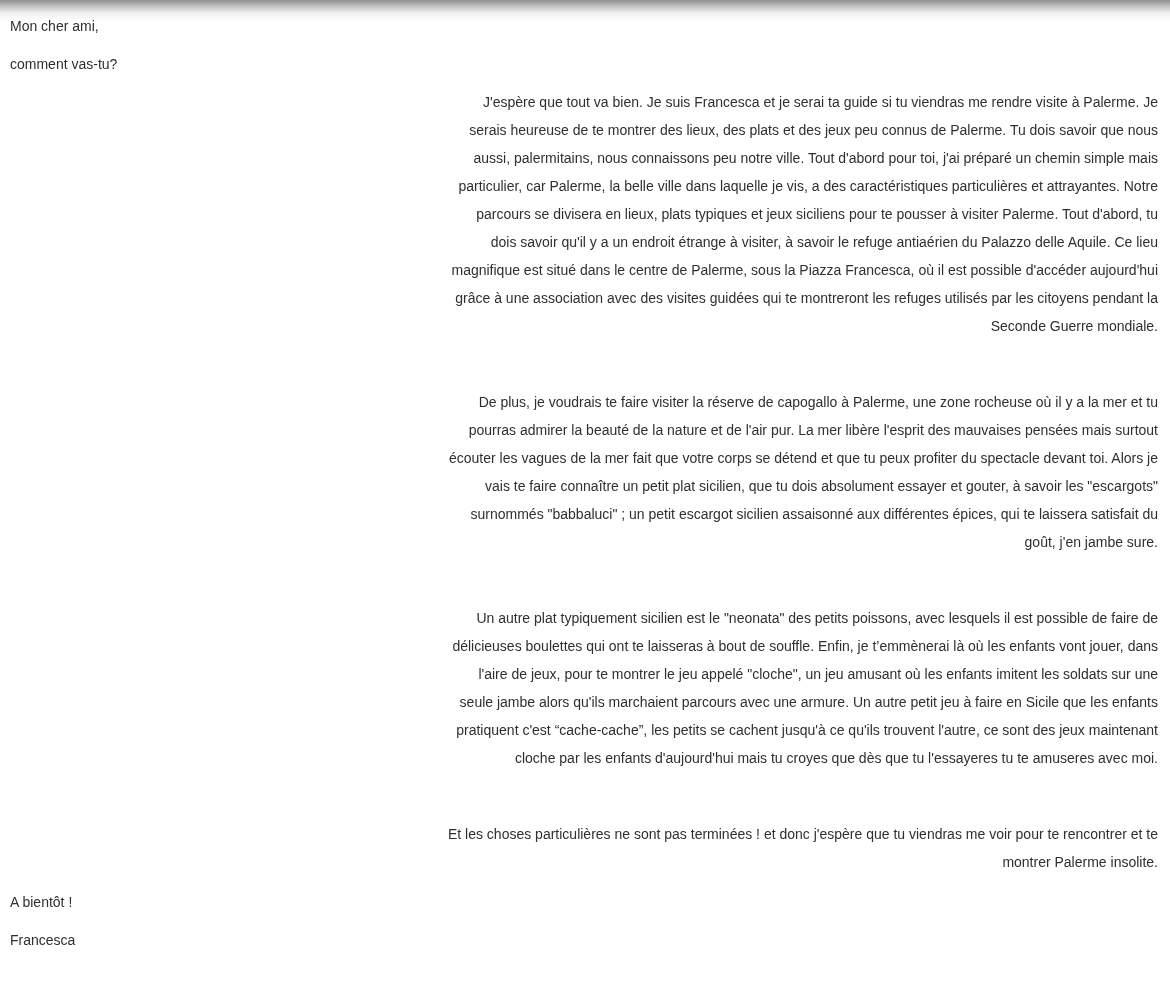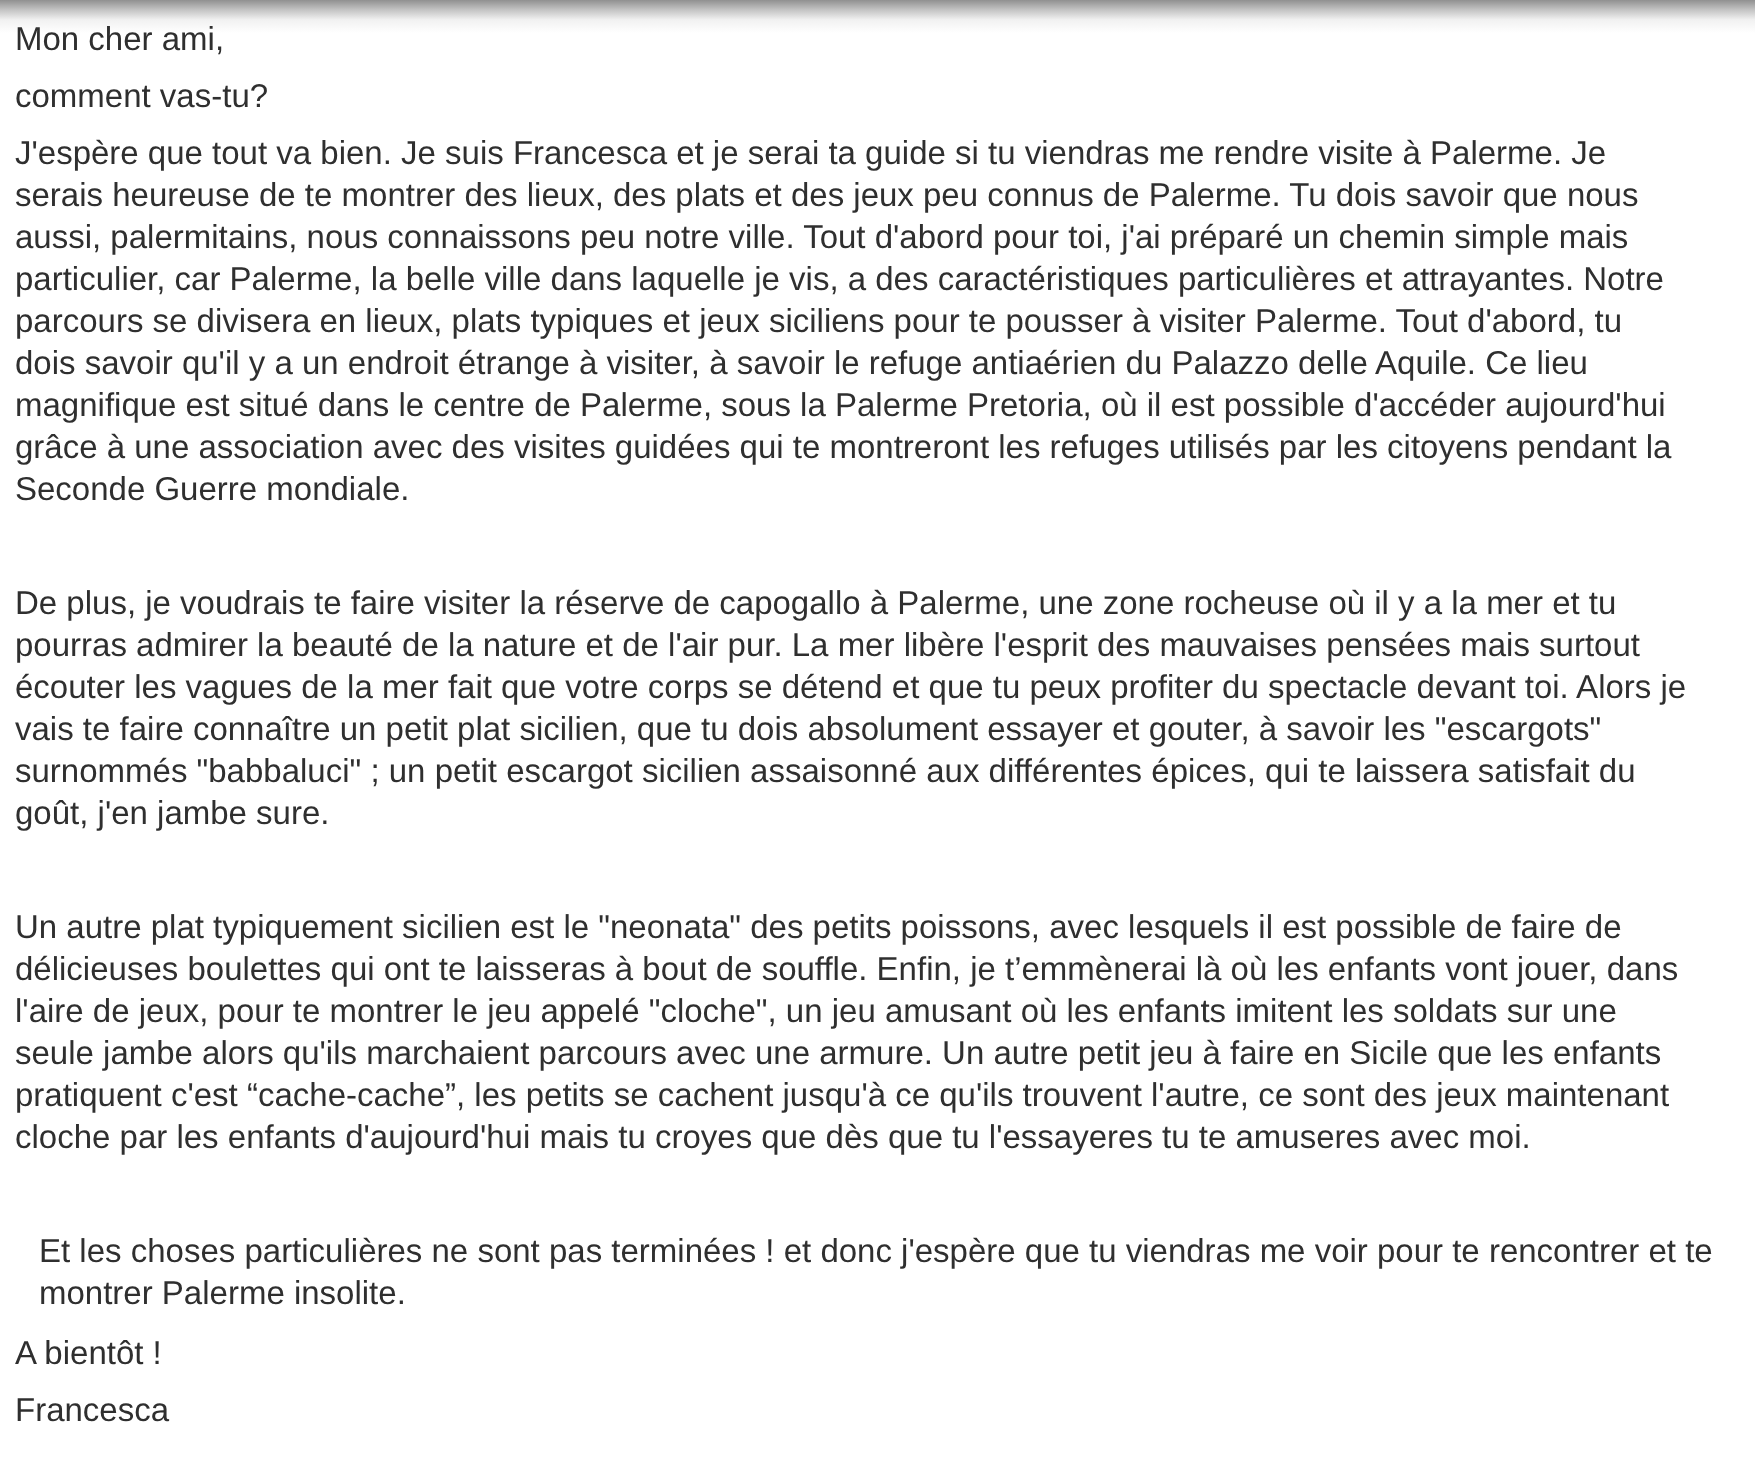--- a/index.html
+++ b/index.html
@@ -22,56 +22,57 @@
     background: linear-gradient(to bottom,
       rgba(138,138,138,0.95) 0%,
       rgba(176,176,176,0.75) 30%,
       rgba(220,220,220,0.40) 60%,
       rgba(255,255,255,0) 100%);
     pointer-events: none;
   }
   .letter {
     position: relative;
     padding: 12px 12px 0 10px;
-    font-size: 22px;
+    font-size: 14px;
     line-height: 28px;
   }
   .line {
     margin: 0 0 10px 0;
     white-space: pre;
   }
   .para {
     margin: 0 0 48px 0;
   }
   .para:last-of-type {
     margin-bottom: 12px;
     margin-left: 16px;
   }
   .tline {
     display: block;
     white-space: pre;
+    text-align: right;
   }
 </style>
 </head>
 <body style="background: rgb(255, 255, 255); color: rgb(47, 47, 47);">
 
 <div class="top-shade"></div>
 
 <main class="letter">
   <p class="line">Mon cher ami,</p>
   <p class="line">comment vas-tu?</p>
   <div id="letter-body">
       <p class="para">
         <span class="tline">J'espère que tout va bien. Je suis Francesca et je serai ta guide si tu viendras me rendre visite à Palerme. Je</span>
         <span class="tline">serais heureuse de te montrer des lieux, des plats et des jeux peu connus de Palerme. Tu dois savoir que nous</span>
         <span class="tline">aussi, palermitains, nous connaissons peu notre ville. Tout d'abord pour toi, j'ai préparé un chemin simple mais</span>
         <span class="tline">particulier, car Palerme, la belle ville dans laquelle je vis, a des caractéristiques particulières et attrayantes. Notre</span>
         <span class="tline">parcours se divisera en lieux, plats typiques et jeux siciliens pour te pousser à visiter Palerme. Tout d'abord, tu</span>
         <span class="tline">dois savoir qu'il y a un endroit étrange à visiter, à savoir le refuge antiaérien du Palazzo delle Aquile. Ce lieu</span>
-        <span class="tline">magnifique est situé dans le centre de Palerme, sous la Palerme Pretoria, où il est possible d'accéder aujourd'hui</span>
+        <span class="tline">magnifique est situé dans le centre de Palerme, sous la Piazza Francesca, où il est possible d'accéder aujourd'hui</span>
         <span class="tline">grâce à une association avec des visites guidées qui te montreront les refuges utilisés par les citoyens pendant la</span>
         <span class="tline">Seconde Guerre mondiale.</span>
       </p>
       <p class="para">
         <span class="tline">De plus, je voudrais te faire visiter la réserve de capogallo à Palerme, une zone rocheuse où il y a la mer et tu</span>
         <span class="tline">pourras admirer la beauté de la nature et de l'air pur. La mer libère l'esprit des mauvaises pensées mais surtout</span>
         <span class="tline">écouter les vagues de la mer fait que votre corps se détend et que tu peux profiter du spectacle devant toi. Alors je</span>
         <span class="tline">vais te faire connaître un petit plat sicilien, que tu dois absolument essayer et gouter, à savoir les "escargots"</span>
         <span class="tline">surnommés "babbaluci" ; un petit escargot sicilien assaisonné aux différentes épices, qui te laissera satisfait du</span>
         <span class="tline">goût, j'en jambe sure.</span>

